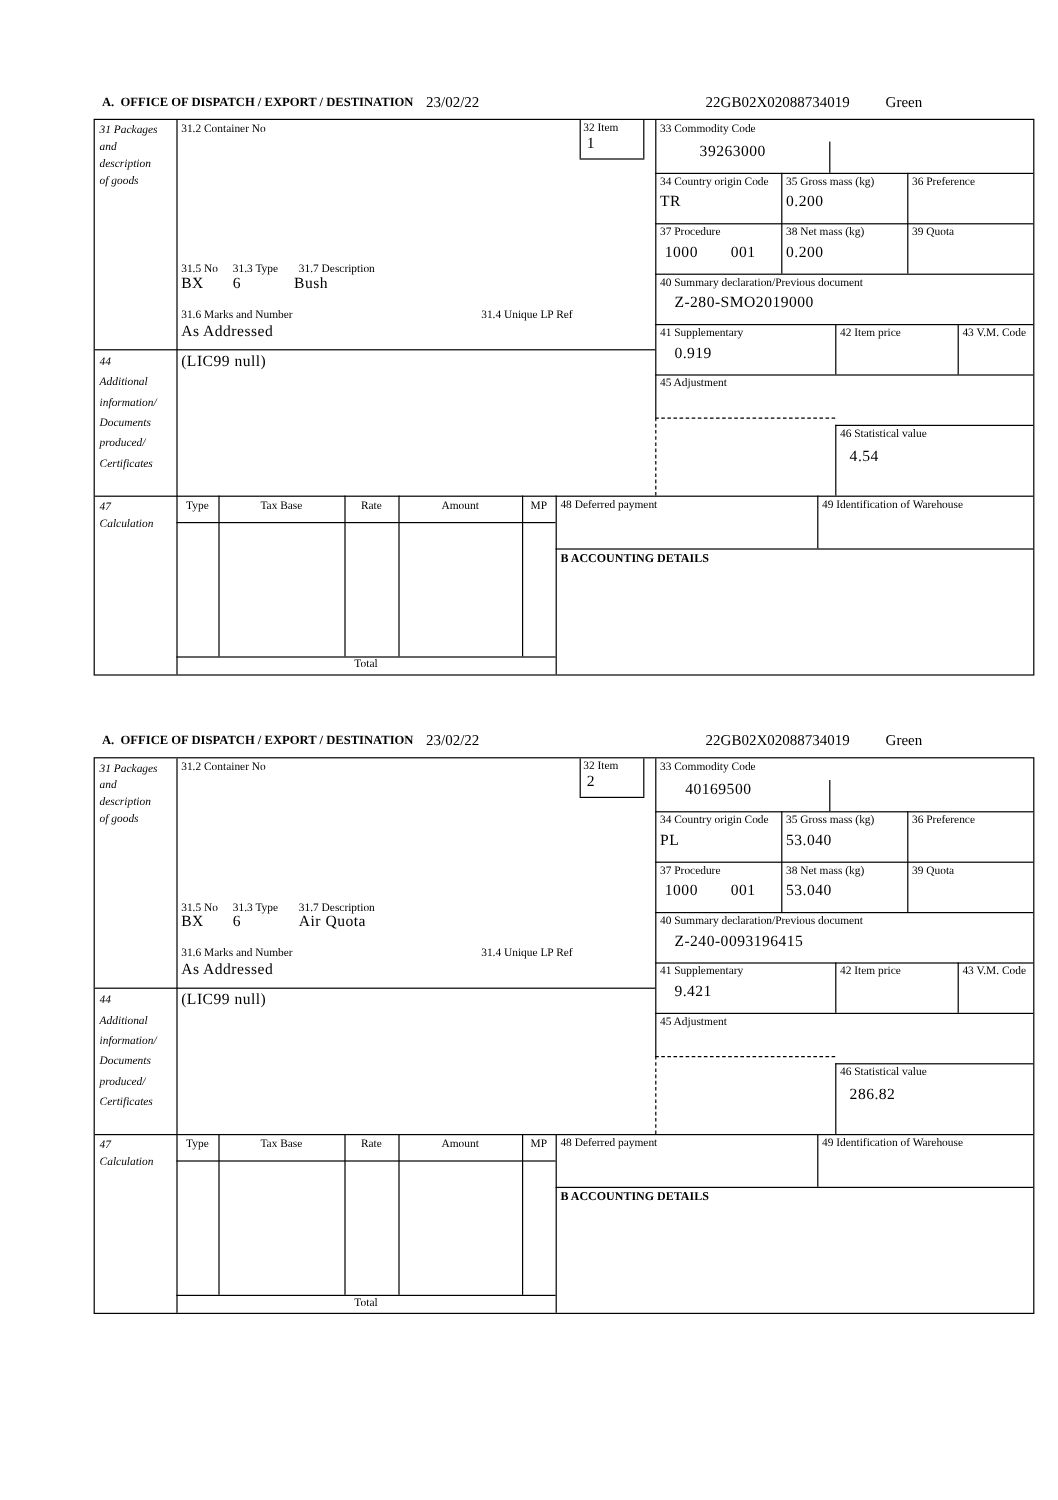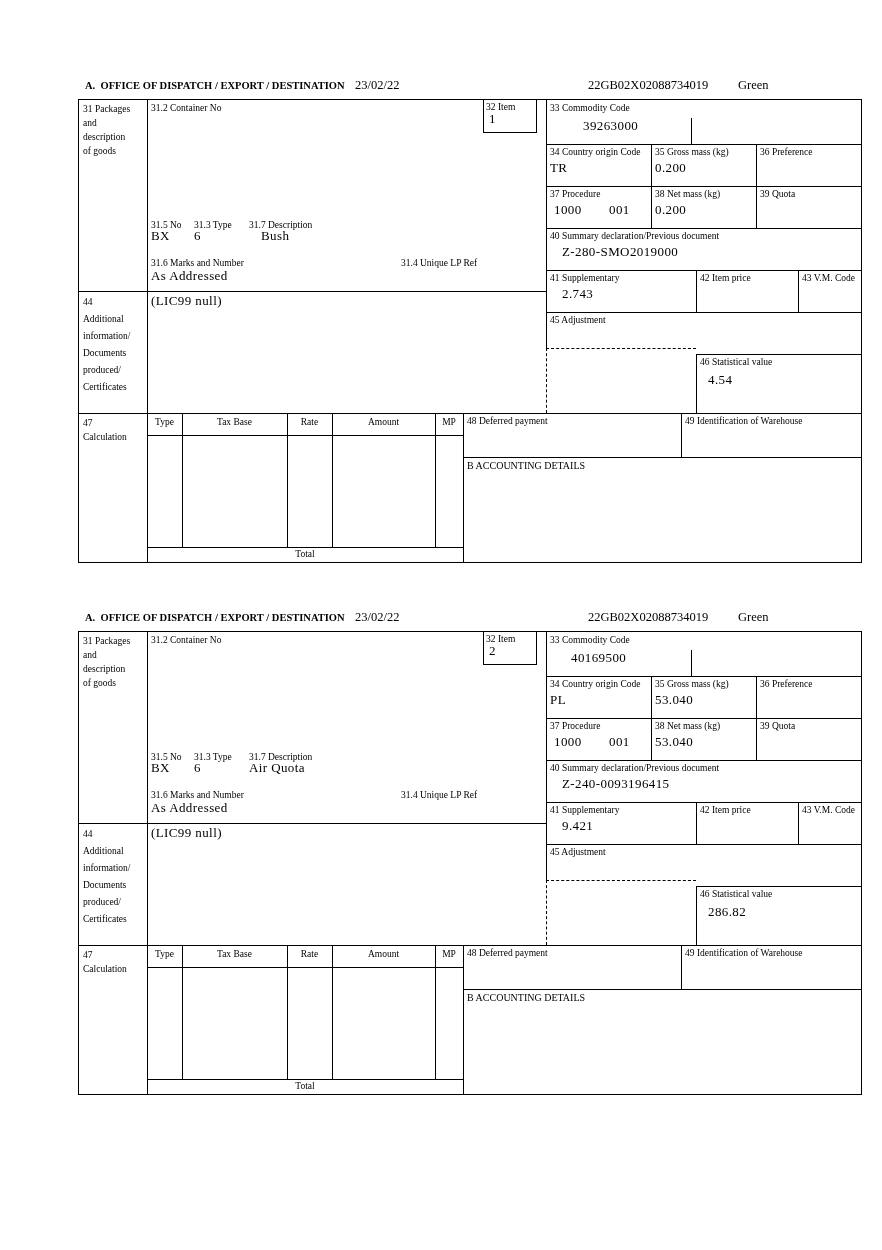--- a/index.html
+++ b/index.html
@@ -4,28 +4,28 @@
 <style>
   html,body { margin:0; padding:0; background:#fff; }
   .sheet { position:relative; width:882px; height:1250px; background:#ffffff;
            font-family:"Liberation Serif", serif; color:#000; overflow:hidden; }
   .section { position:absolute; left:78px; width:784px; height:483px; }
   .box { position:absolute; top:19px; left:0; width:784px; height:464px; border:1px solid #000; box-sizing:border-box; }
   .ln { position:absolute; background:#000; }
   .dash-h { position:absolute; border-top:1px dashed #000; height:0; }
   .dash-v { position:absolute; border-left:1px dashed #000; width:0; }
   .lbl { position:absolute; font-size:9.5px; line-height:11px; white-space:nowrap; }
-  .lblblock { position:absolute; font-size:9.5px; line-height:14px; }
+  .lblblock { position:absolute; font-size:9.5px; line-height:14px;font-style:italic; }
   .lblblock span { display:block; }
   .lh17 { line-height:17px; }
   .val { position:absolute; font-size:13px; line-height:14px; white-space:nowrap; letter-spacing:0.4px; }
   .office { position:absolute; font-weight:bold; font-size:10.5px; white-space:pre; }
   .hmeta { position:absolute; font-size:12.5px; white-space:nowrap; }
   .colhdr { position:absolute; font-size:9.5px; text-align:center; }
-  .bold { font-weight:normal; }
+  .bold { font-weight:bold; }
 </style>
 </head>
 <body>
 
 <div class="sheet">
 
   <div class="section" style="top:80px;">
     <span class="office" style="left:7px;top:0;">A.  OFFICE OF DISPATCH / EXPORT / DESTINATION</span>
     <span class="hmeta" style="left:277px;top:-2px;">23/02/22</span>
     <span class="hmeta" style="left:510px;top:-2px;">22GB02X02088734019</span>
@@ -82,21 +82,21 @@
         <span>47</span>
         <span>Calculation</span>
       </div>
 
       <span class="lbl" style="left:72px;top:3px;">31.2 Container No</span>
       <span class="lbl" style="left:72px;top:120px;">31.5 No</span>
       <span class="lbl" style="left:115px;top:120px;">31.3 Type</span>
       <span class="lbl" style="left:170px;top:120px;">31.7 Description</span>
       <span class="val" style="left:72px;top:129px;">BX</span>
       <span class="val" style="left:115px;top:129px;">6</span>
-      <span class="val" style="left:182px;top:129px;">Bush</span>
+      <span class="val" style="left:166px;top:129px;">Bush</span>
       <span class="lbl" style="left:72px;top:158px;">31.6 Marks and Number</span>
       <span class="lbl" style="left:322px;top:158px;">31.4 Unique LP Ref</span>
       <span class="val" style="left:72px;top:169px;">As Addressed</span>
       <span class="val" style="left:72px;top:194px;">(LIC99 null)</span>
 
       <span class="lbl" style="left:407px;top:2px;">32 Item</span>
       <span class="val" style="left:410px;top:12px;">1</span>
 
       <span class="lbl" style="left:471px;top:3px;">33 Commodity Code</span>
       <span class="val" style="left:504px;top:19px;">39263000</span>
@@ -107,21 +107,21 @@
       <span class="lbl" style="left:681px;top:47px;">36 Preference</span>
       <span class="lbl" style="left:471px;top:89px;">37 Procedure</span>
       <span class="val" style="left:475px;top:103px;">1000</span>
       <span class="val" style="left:530px;top:103px;">001</span>
       <span class="lbl" style="left:576px;top:89px;">38 Net mass (kg)</span>
       <span class="val" style="left:576px;top:103px;">0.200</span>
       <span class="lbl" style="left:681px;top:89px;">39 Quota</span>
       <span class="lbl" style="left:471px;top:131px;">40 Summary declaration/Previous document</span>
       <span class="val" style="left:483px;top:145px;">Z-280-SMO2019000</span>
       <span class="lbl" style="left:471px;top:173px;">41 Supplementary</span>
-      <span class="val" style="left:483px;top:187px;">2.743</span>
+      <span class="val" style="left:483px;top:187px;">0.919</span>
       <span class="lbl" style="left:621px;top:173px;">42 Item price</span>
       <span class="lbl" style="left:723px;top:173px;">43 V.M. Code</span>
       <span class="lbl" style="left:471px;top:215px;">45 Adjustment</span>
       <span class="lbl" style="left:621px;top:257px;">46 Statistical value</span>
       <span class="val" style="left:629px;top:273px;">4.54</span>
 
       <span class="colhdr" style="left:68px;top:317px;width:35px;">Type</span>
       <span class="colhdr" style="left:103px;top:317px;width:105px;">Tax Base</span>
       <span class="colhdr" style="left:208px;top:317px;width:45px;">Rate</span>
       <span class="colhdr" style="left:253px;top:317px;width:103px;">Amount</span>

